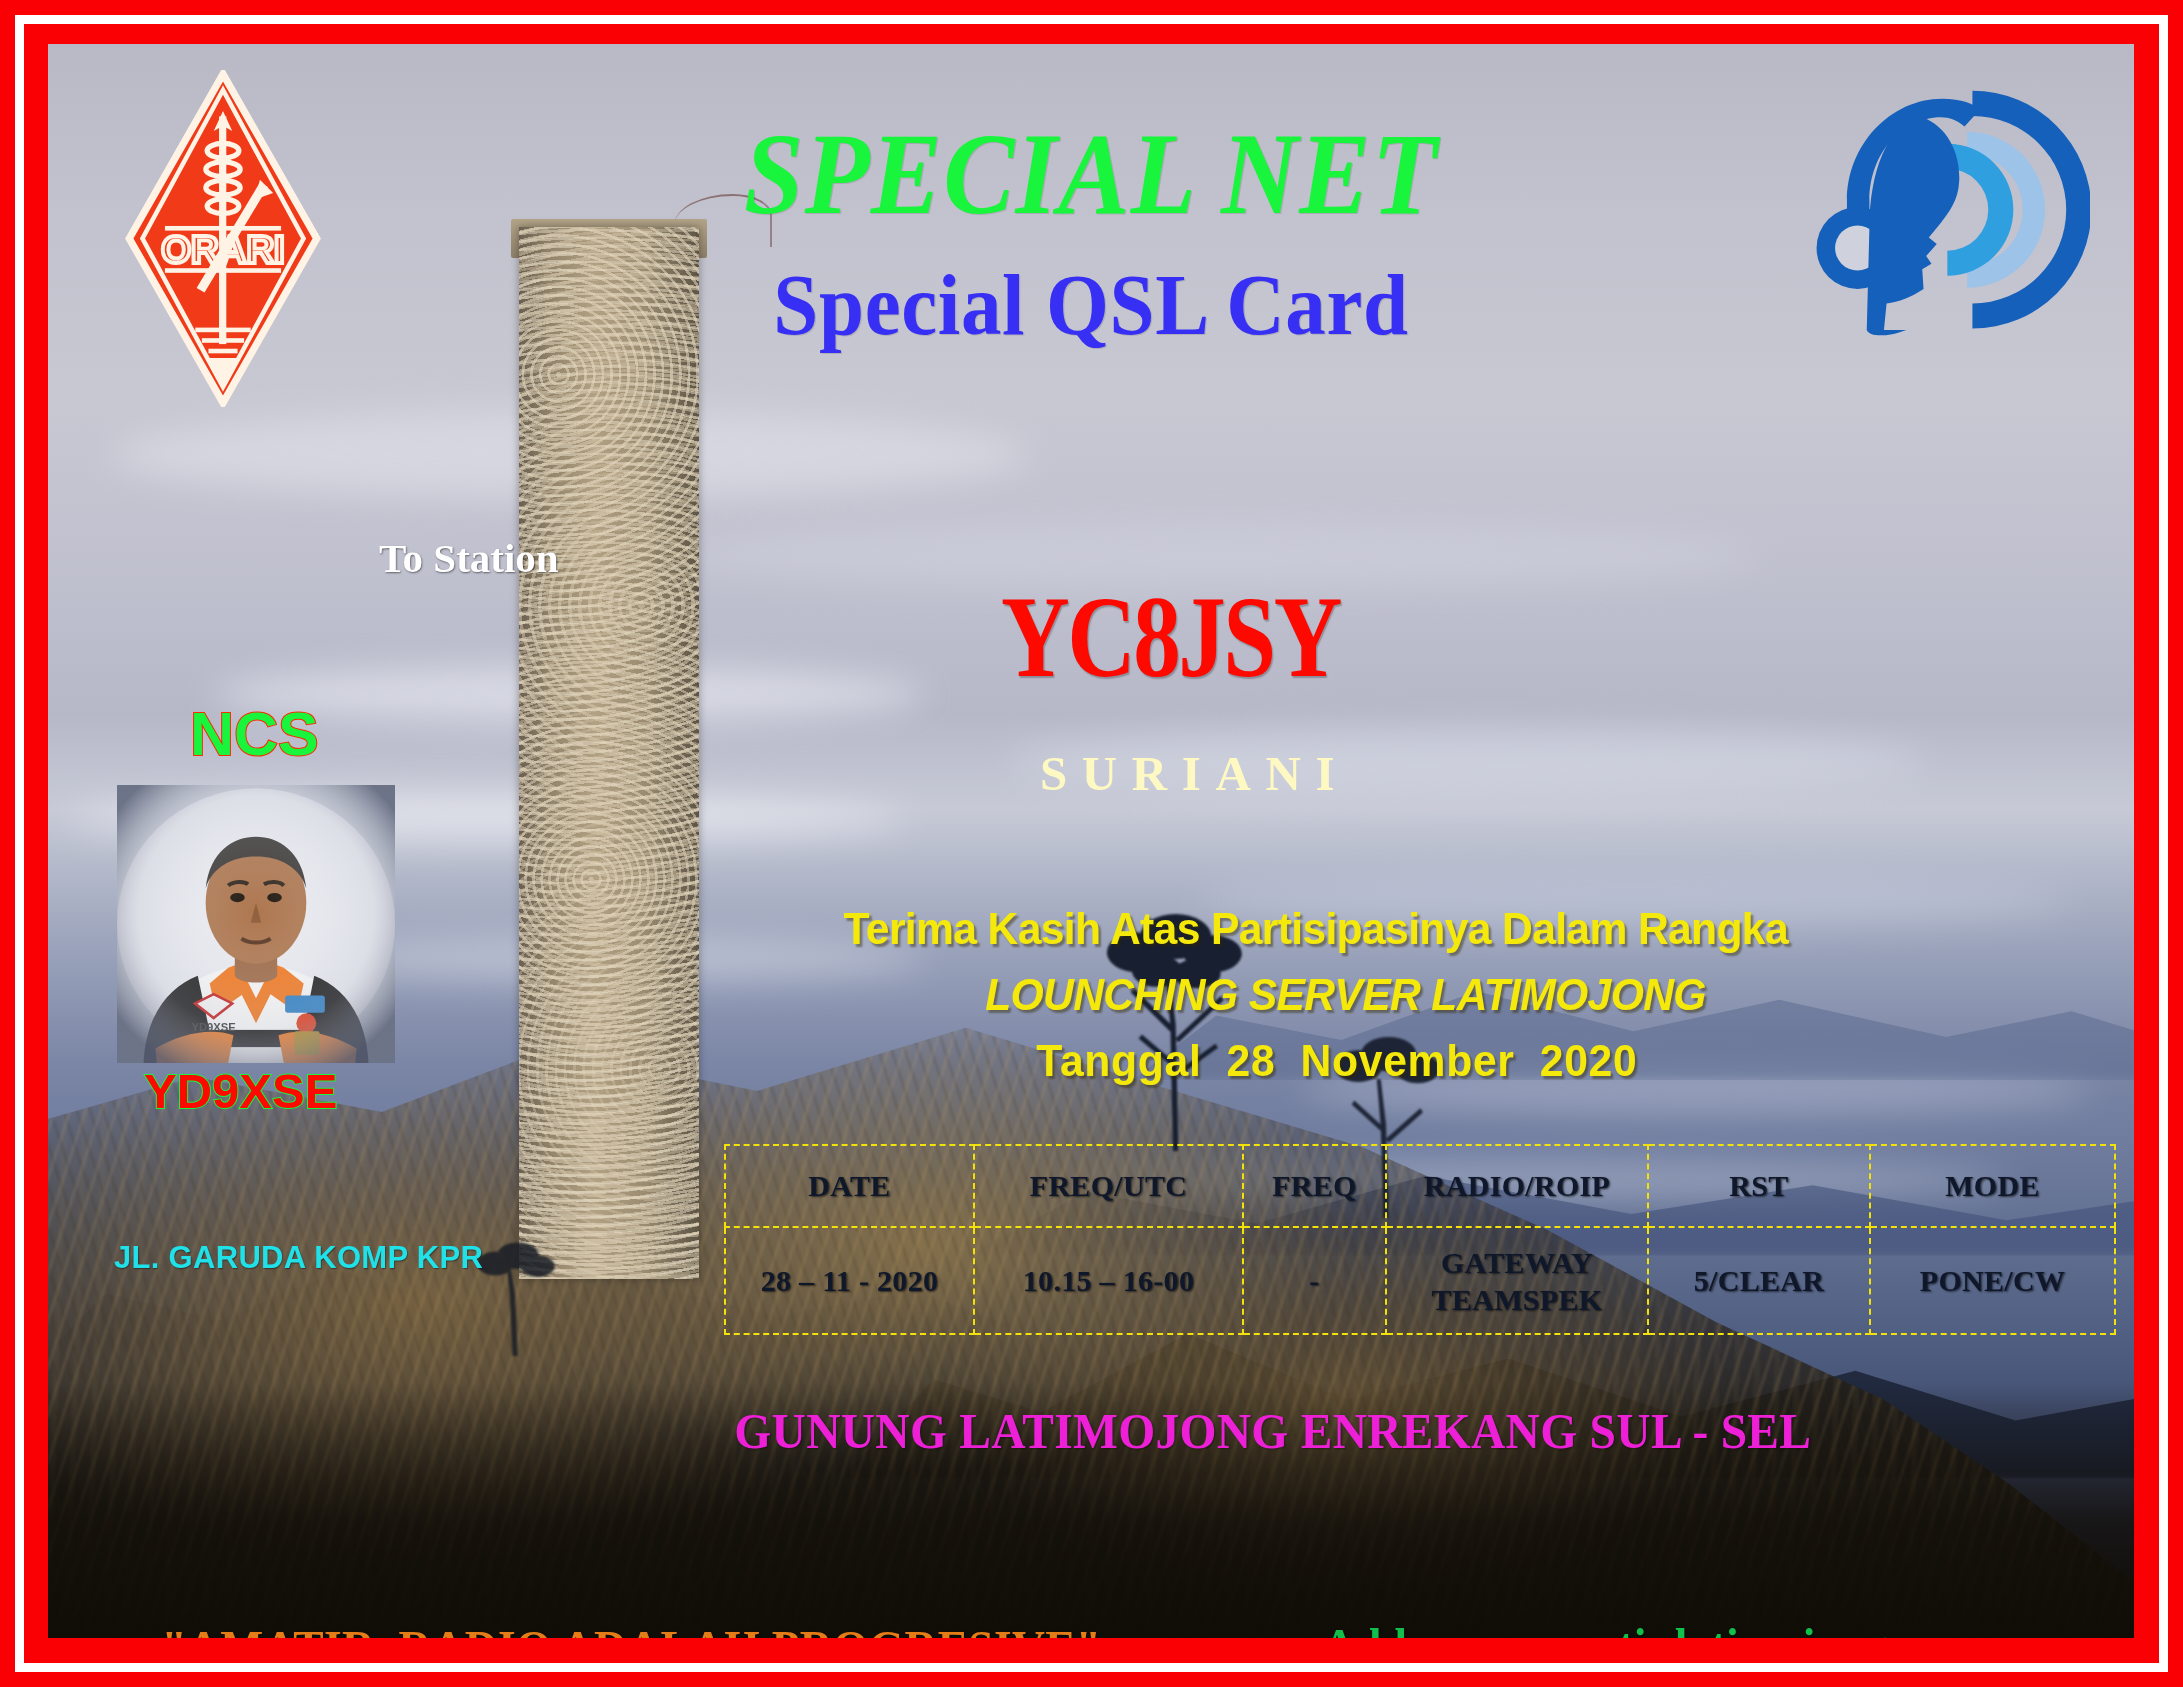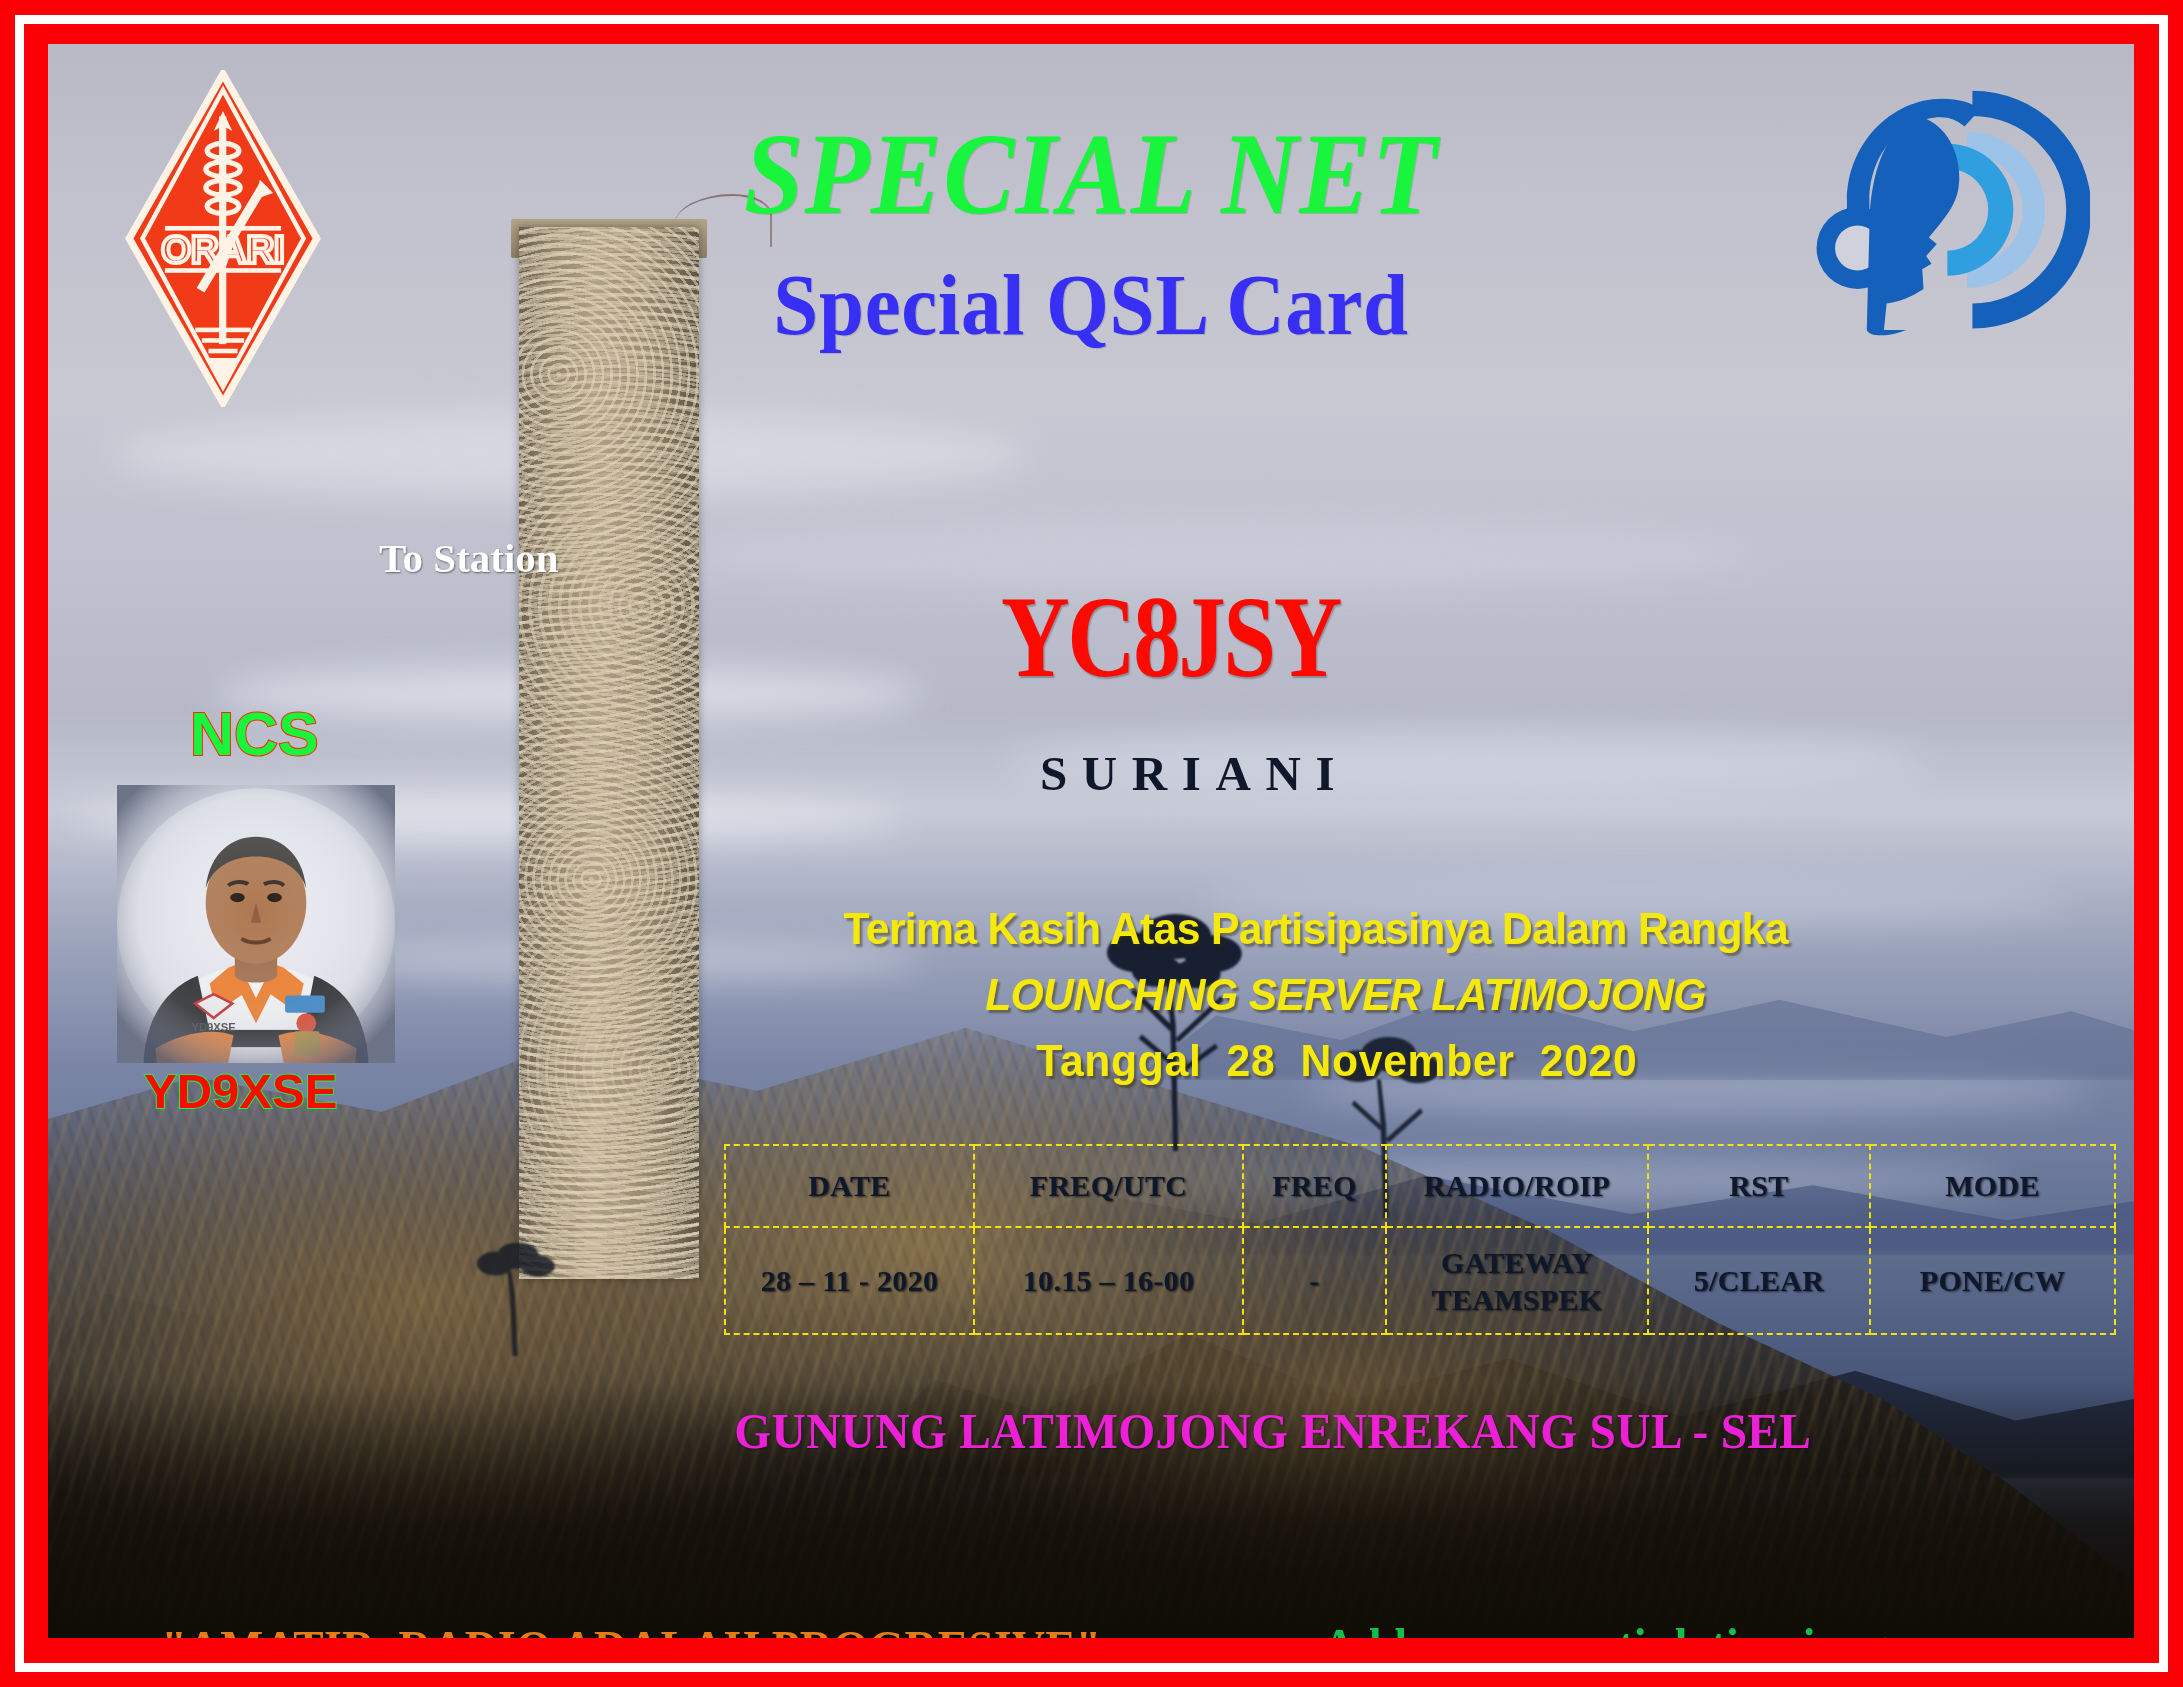--- a/index.html
+++ b/index.html
@@ -174,21 +174,21 @@
     font-family:"Liberation Serif",serif;
     font-size:99px;font-weight:bold;
     color:#fd0900;
     letter-spacing:-2.6px;
     transform:scaleY(1.18) scaleX(.96);
     transform-origin:left top;
     text-shadow:1.3px 1.3px 1.3px rgba(0,0,0,.25);
   }
   .opname{
     left:992px;top:701px;
-    font-size:49px;font-weight:bold;color:#0f172a;
+    font-size:49px;font-weight:bold;color:#fef9c3;
     letter-spacing:14.6px;
   }
   .thanks1{
     left:781px;top:860px;
     font-family:"Liberation Sans",sans-serif;
     font-size:44px;font-weight:bold;color:#f5e90c;
     letter-spacing:-0.7px;transform:scaleX(.97);
     text-shadow:2.6px 3.3px 2px rgba(50,40,0,.45);
   }
   .thanks2{
@@ -469,20 +469,21 @@
         <path d="M222 150 C230 145 246 145 252 152" stroke="#33291f" stroke-width="6" fill="none"></path>
         <path d="M210 178 L202 208 L218 208 Z" fill="#90603f"></path>
         <path d="M188 232 C200 240 220 240 232 232" stroke="#5c3a26" stroke-width="6" fill="none"></path>
         <rect width="420" height="420" fill="url(#vig)"></rect>
       </svg>
     </div>
 
     <div class="t ncs-call">YD9XSE</div>
 
     <div class="t addr">
+      <div>JL. GARUDA KOMP KPR</div>
       
       
       
     </div>
 
     <table class="qso-table">
       <thead>
         <tr>
           <th class="col-date">DATE</th>
           <th class="col-time">FREQ/UTC</th>

